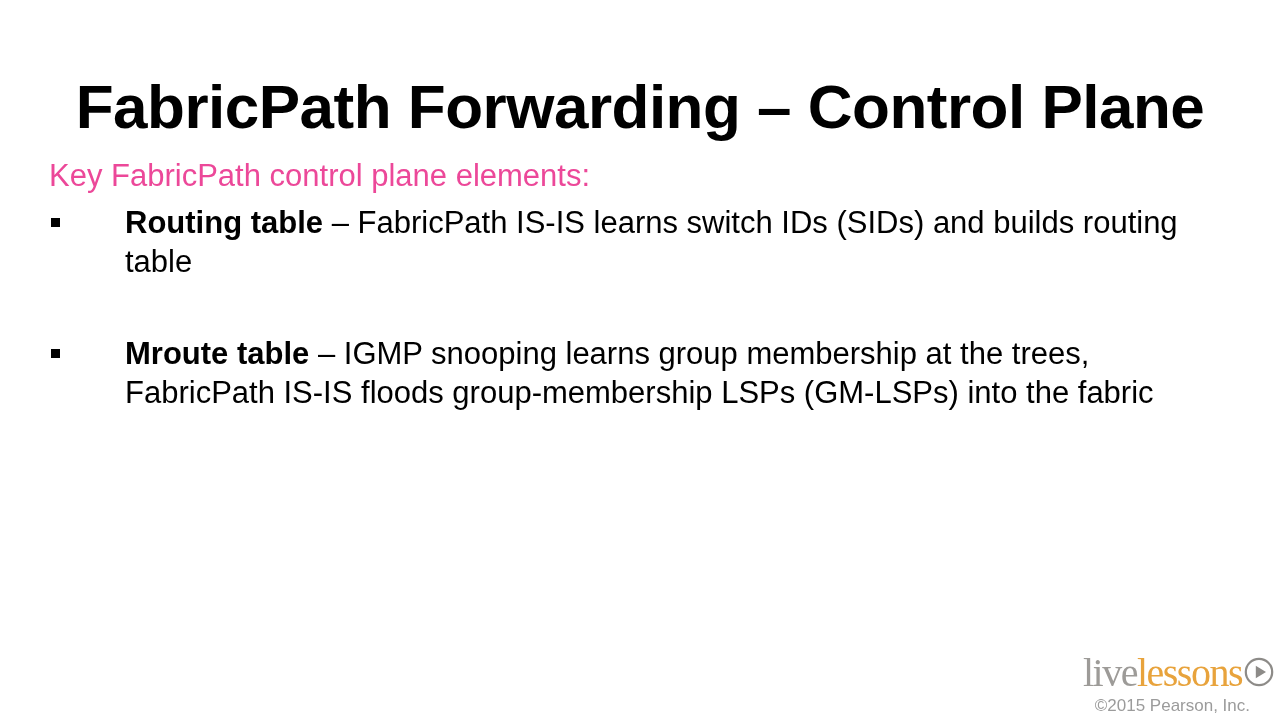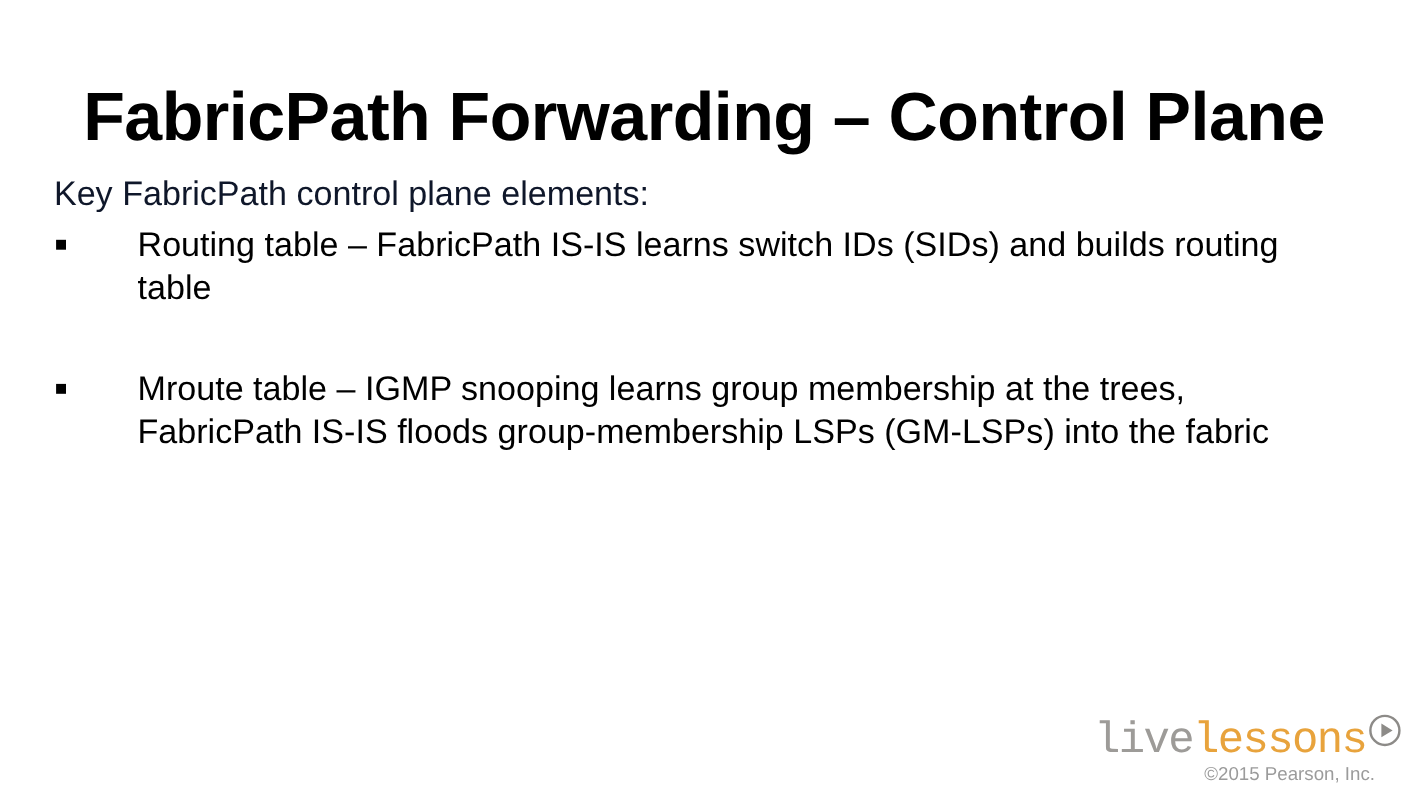--- a/index.html
+++ b/index.html
@@ -44,21 +44,21 @@
   .body-block {
     position: absolute;
     left: 49px;
     top: 156px;
     width: 1160px;
   }
 
   .intro-line {
     font-size: 31px;
     line-height: 40px;
-    color: #0f172a;
+    color: #ec4899;
     margin: 0 0 7px 0;
   }
 
   .bullet-list {
     list-style: none;
     margin: 0;
     padding: 0;
   }
 
   .bullet-item {
@@ -79,21 +79,21 @@
     width: 9px;
     height: 9px;
     background: #000000;
   }
 
   .bullet-text {
     display: block;
   }
 
   .term {
-    font-weight: normal;
+    font-weight: bold;
     margin-top: 36px;
   }
 
   .dash {
     font-weight: normal;
   }
 
   
   .cisco-press {
     position: absolute;
@@ -110,21 +110,21 @@
 
   .ll-logo {
     position: absolute;
     right: 6px;
     top: 652px;
     text-align: right;
     white-space: nowrap;
   }
 
   .ll-wordmark {
-    font-family: Liberation Mono, monospace;
+    font-family: Liberation Serif, serif;
     font-size: 40px;
     line-height: 42px;
     letter-spacing: -1.5px;
     white-space: nowrap;
     display: block;
   }
   .ll-live   { color: #9d9b98; }
   .ll-lessons { color: #e8a33c; }
 
   .ll-play {

